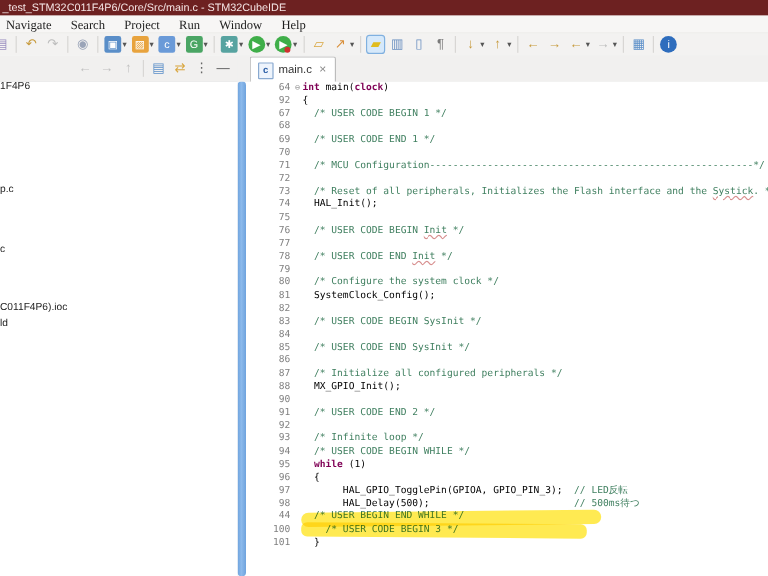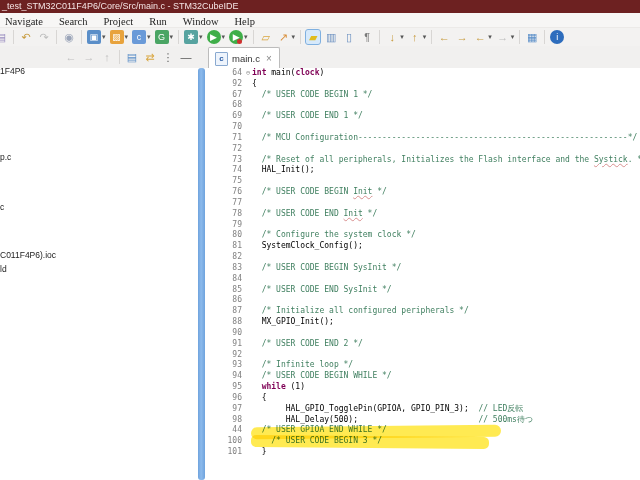--- a/index.html
+++ b/index.html
@@ -259,19 +259,19 @@
       <div class="code-line"><span class="ln">88</span><span class="fold"></span><span class="seg-p">  </span><span class="seg-f">MX_GPIO_Init</span><span class="seg-p">();</span></div>
       <div class="code-line"><span class="ln">90</span><span class="fold"></span></div>
       <div class="code-line"><span class="ln">91</span><span class="fold"></span><span class="seg-c">  /* USER CODE END 2 */</span></div>
       <div class="code-line"><span class="ln">92</span><span class="fold"></span></div>
       <div class="code-line"><span class="ln">93</span><span class="fold"></span><span class="seg-c">  /* Infinite loop */</span></div>
       <div class="code-line"><span class="ln">94</span><span class="fold"></span><span class="seg-c">  /* USER CODE BEGIN WHILE */</span></div>
       <div class="code-line"><span class="ln">95</span><span class="fold"></span><span class="seg-p">  </span><span class="seg-k">while</span><span class="seg-p"> (1)</span></div>
       <div class="code-line"><span class="ln">96</span><span class="fold"></span><span class="seg-p">  {</span></div>
       <div class="code-line"><span class="ln">97</span><span class="fold"></span><span class="seg-p">       </span><span class="seg-f">HAL_GPIO_TogglePin</span><span class="seg-p">(GPIOA, GPIO_PIN_3);  </span><span class="seg-c">// LED反転</span></div>
       <div class="code-line"><span class="ln">98</span><span class="fold"></span><span class="seg-p">       </span><span class="seg-f">HAL_Delay</span><span class="seg-p">(500);</span><span class="seg-p">                         </span><span class="seg-c">// 500ms待つ</span></div>
-      <div class="code-line"><span class="ln">44</span><span class="fold"></span><span class="seg-c">  /* USER GPIOA END WHILE */</span></div>
+      <div class="code-line"><span class="ln">44</span><span class="fold"></span><span class="seg-c">  /* USER BEGIN END WHILE */</span></div>
       <div class="code-line"><span class="ln">100</span><span class="fold"></span><span class="seg-c">    /* USER CODE BEGIN 3 */</span></div>
       <div class="code-line"><span class="ln">101</span><span class="fold"></span><span class="seg-p">  }</span></div>
     </div>
   <div class="hmark" style="left:53px;top:357.5px;width:250px;height:11.5px;transform:rotate(-0.6deg);"></div>
   <div class="hmark" style="left:53px;top:368.4px;width:238px;height:11.5px;transform:rotate(0.45deg);border-radius:5px;"></div>
 </div>
 
 </body></html>

